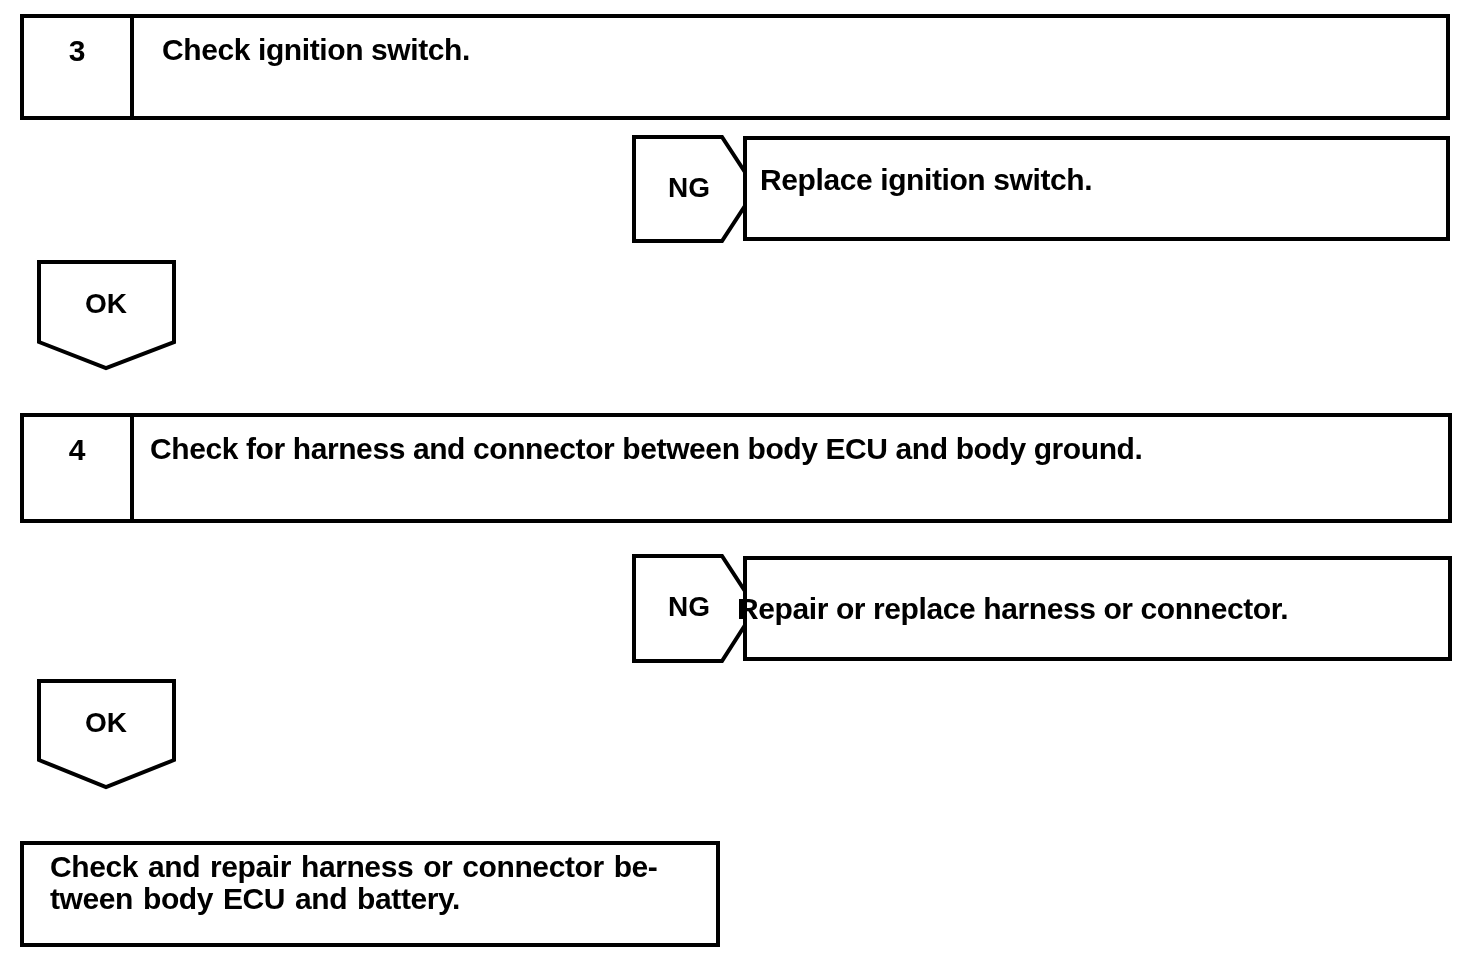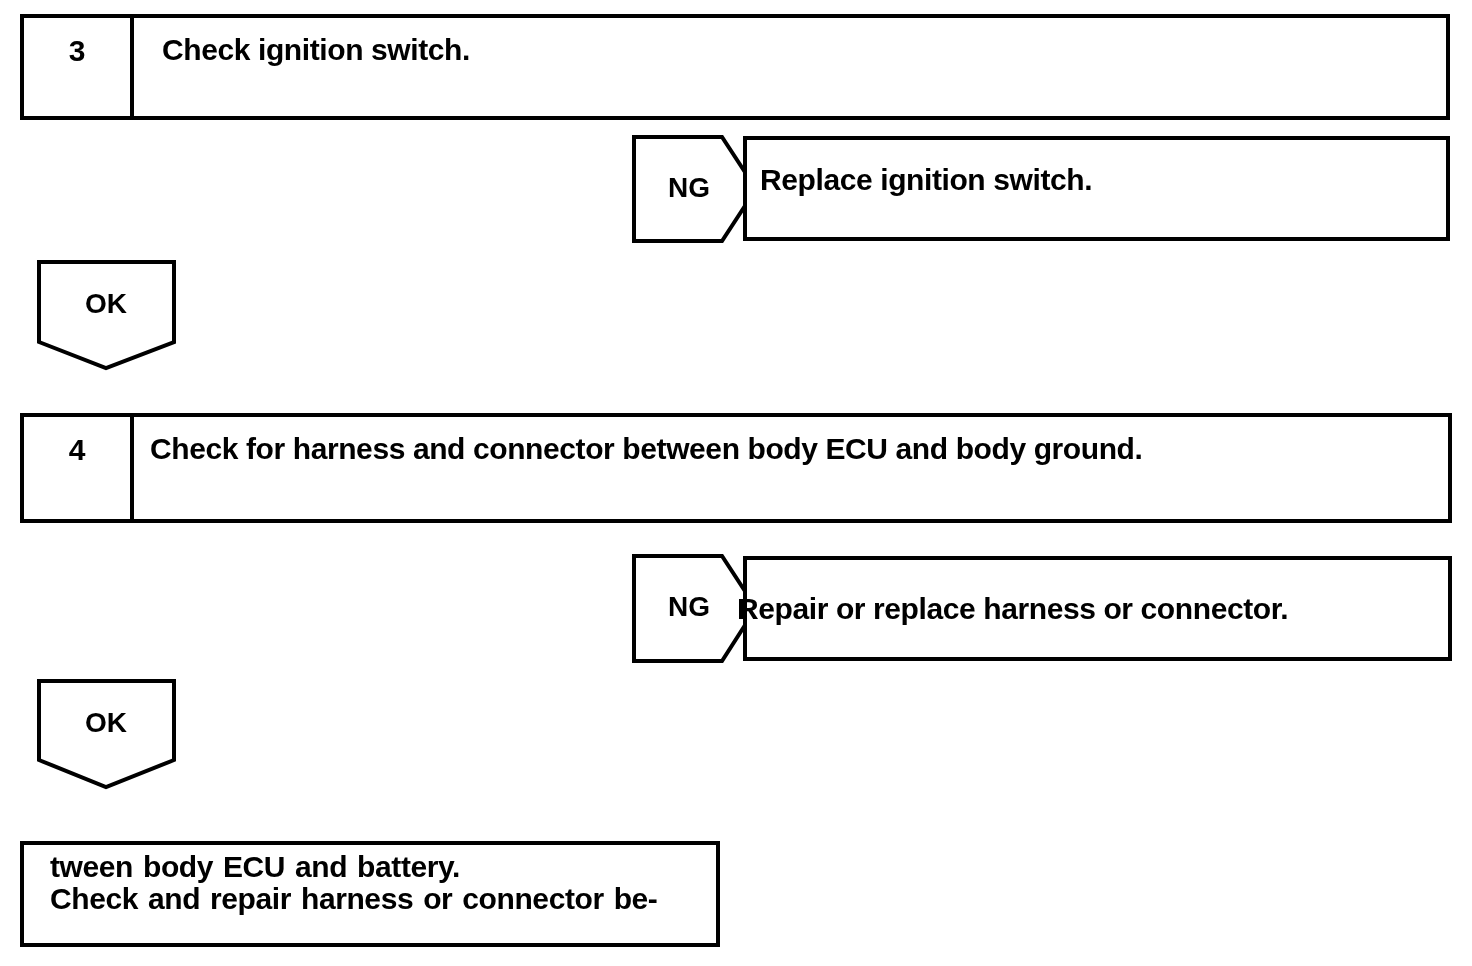--- a/index.html
+++ b/index.html
@@ -139,17 +139,17 @@
   <div class="arrow" style="left:18px; top:679px; width:139px; height:112px;">
     <svg width="139" height="112" viewBox="0 0 139 112">
       <polygon points="2,2 137,2 137,81 69,108 2,81" fill="#ffffff" stroke="#000000" stroke-width="4" stroke-linejoin="miter"></polygon>
     </svg>
     <div class="arrow-label" style="left:48px; top:28px;">OK</div>
   </div>
 
   <div class="result-box" style="left:20px; top:841px; width:700px; height:106px;">
   </div>
   <div style="position:absolute; left:50px; top:851px; width:650px;">
+    <div class="result-text wrapped" style="position:static; white-space:nowrap;">Check and repair harness or connector be-</div>
     <div class="result-text wrapped" style="position:static; white-space:nowrap;">tween body ECU and battery.</div>
-    <div class="result-text wrapped" style="position:static; white-space:nowrap;">Check and repair harness or connector be-</div>
   </div>
 
 </div>
 
 </body></html>

